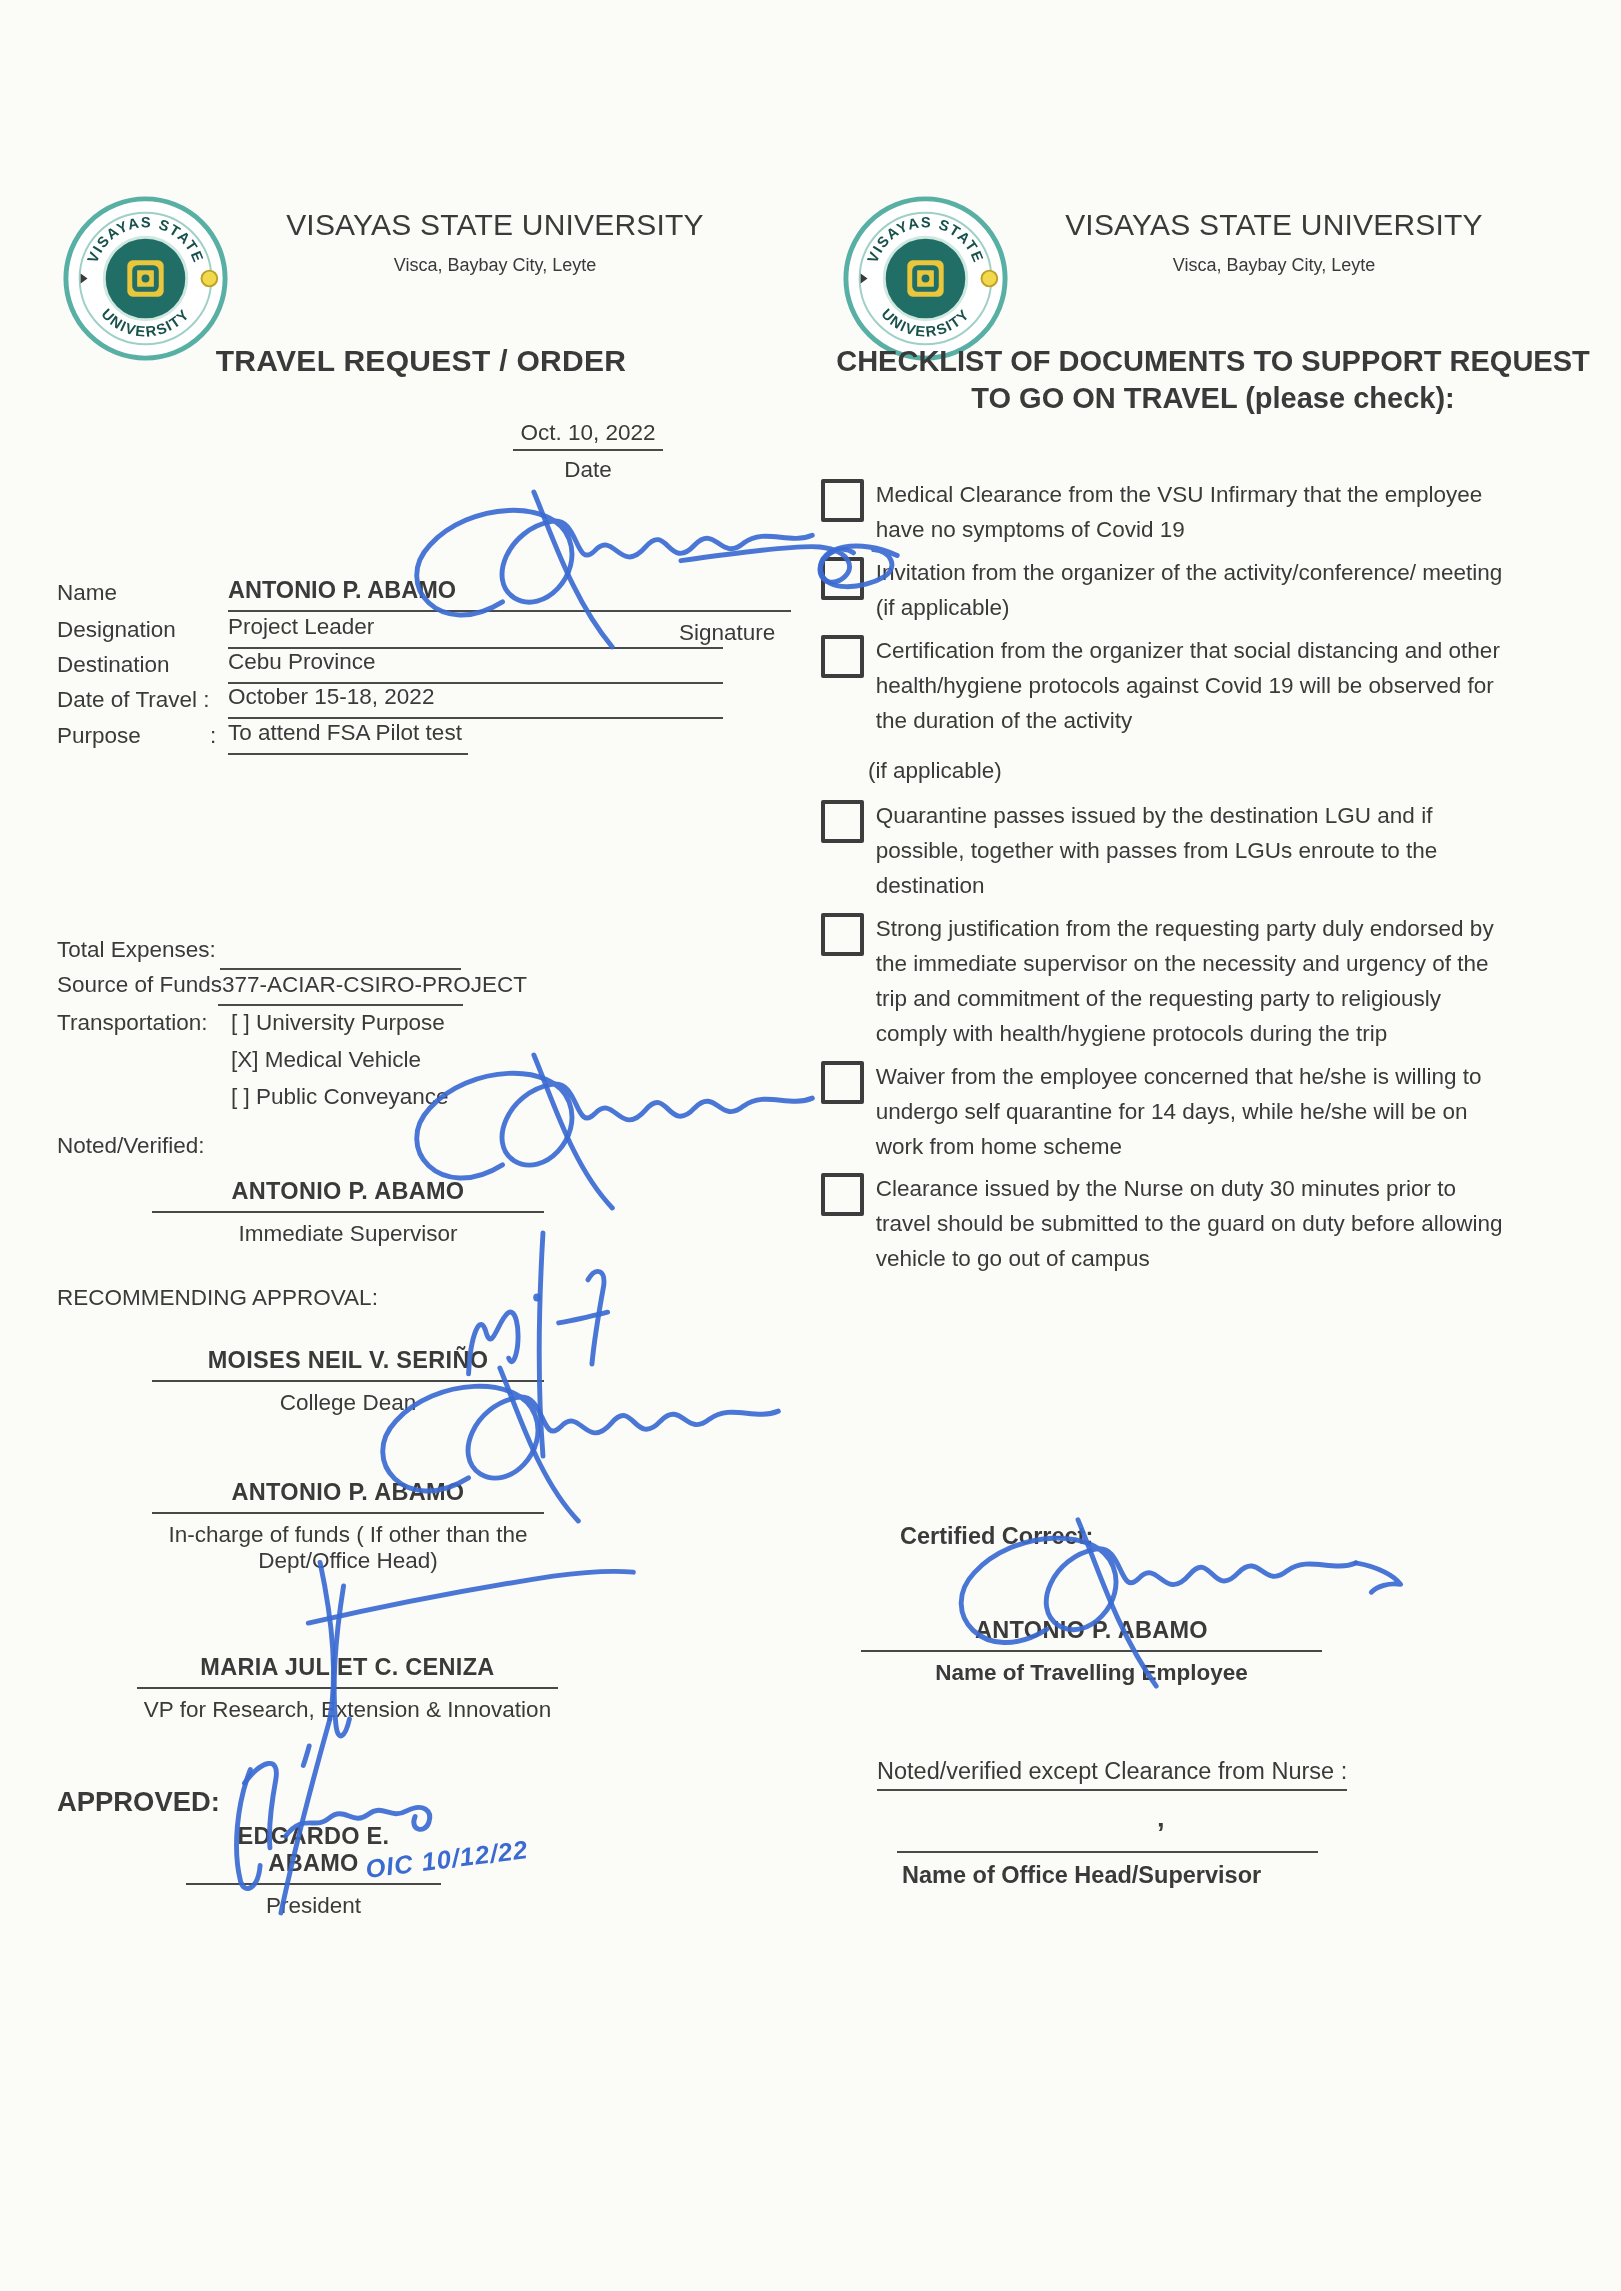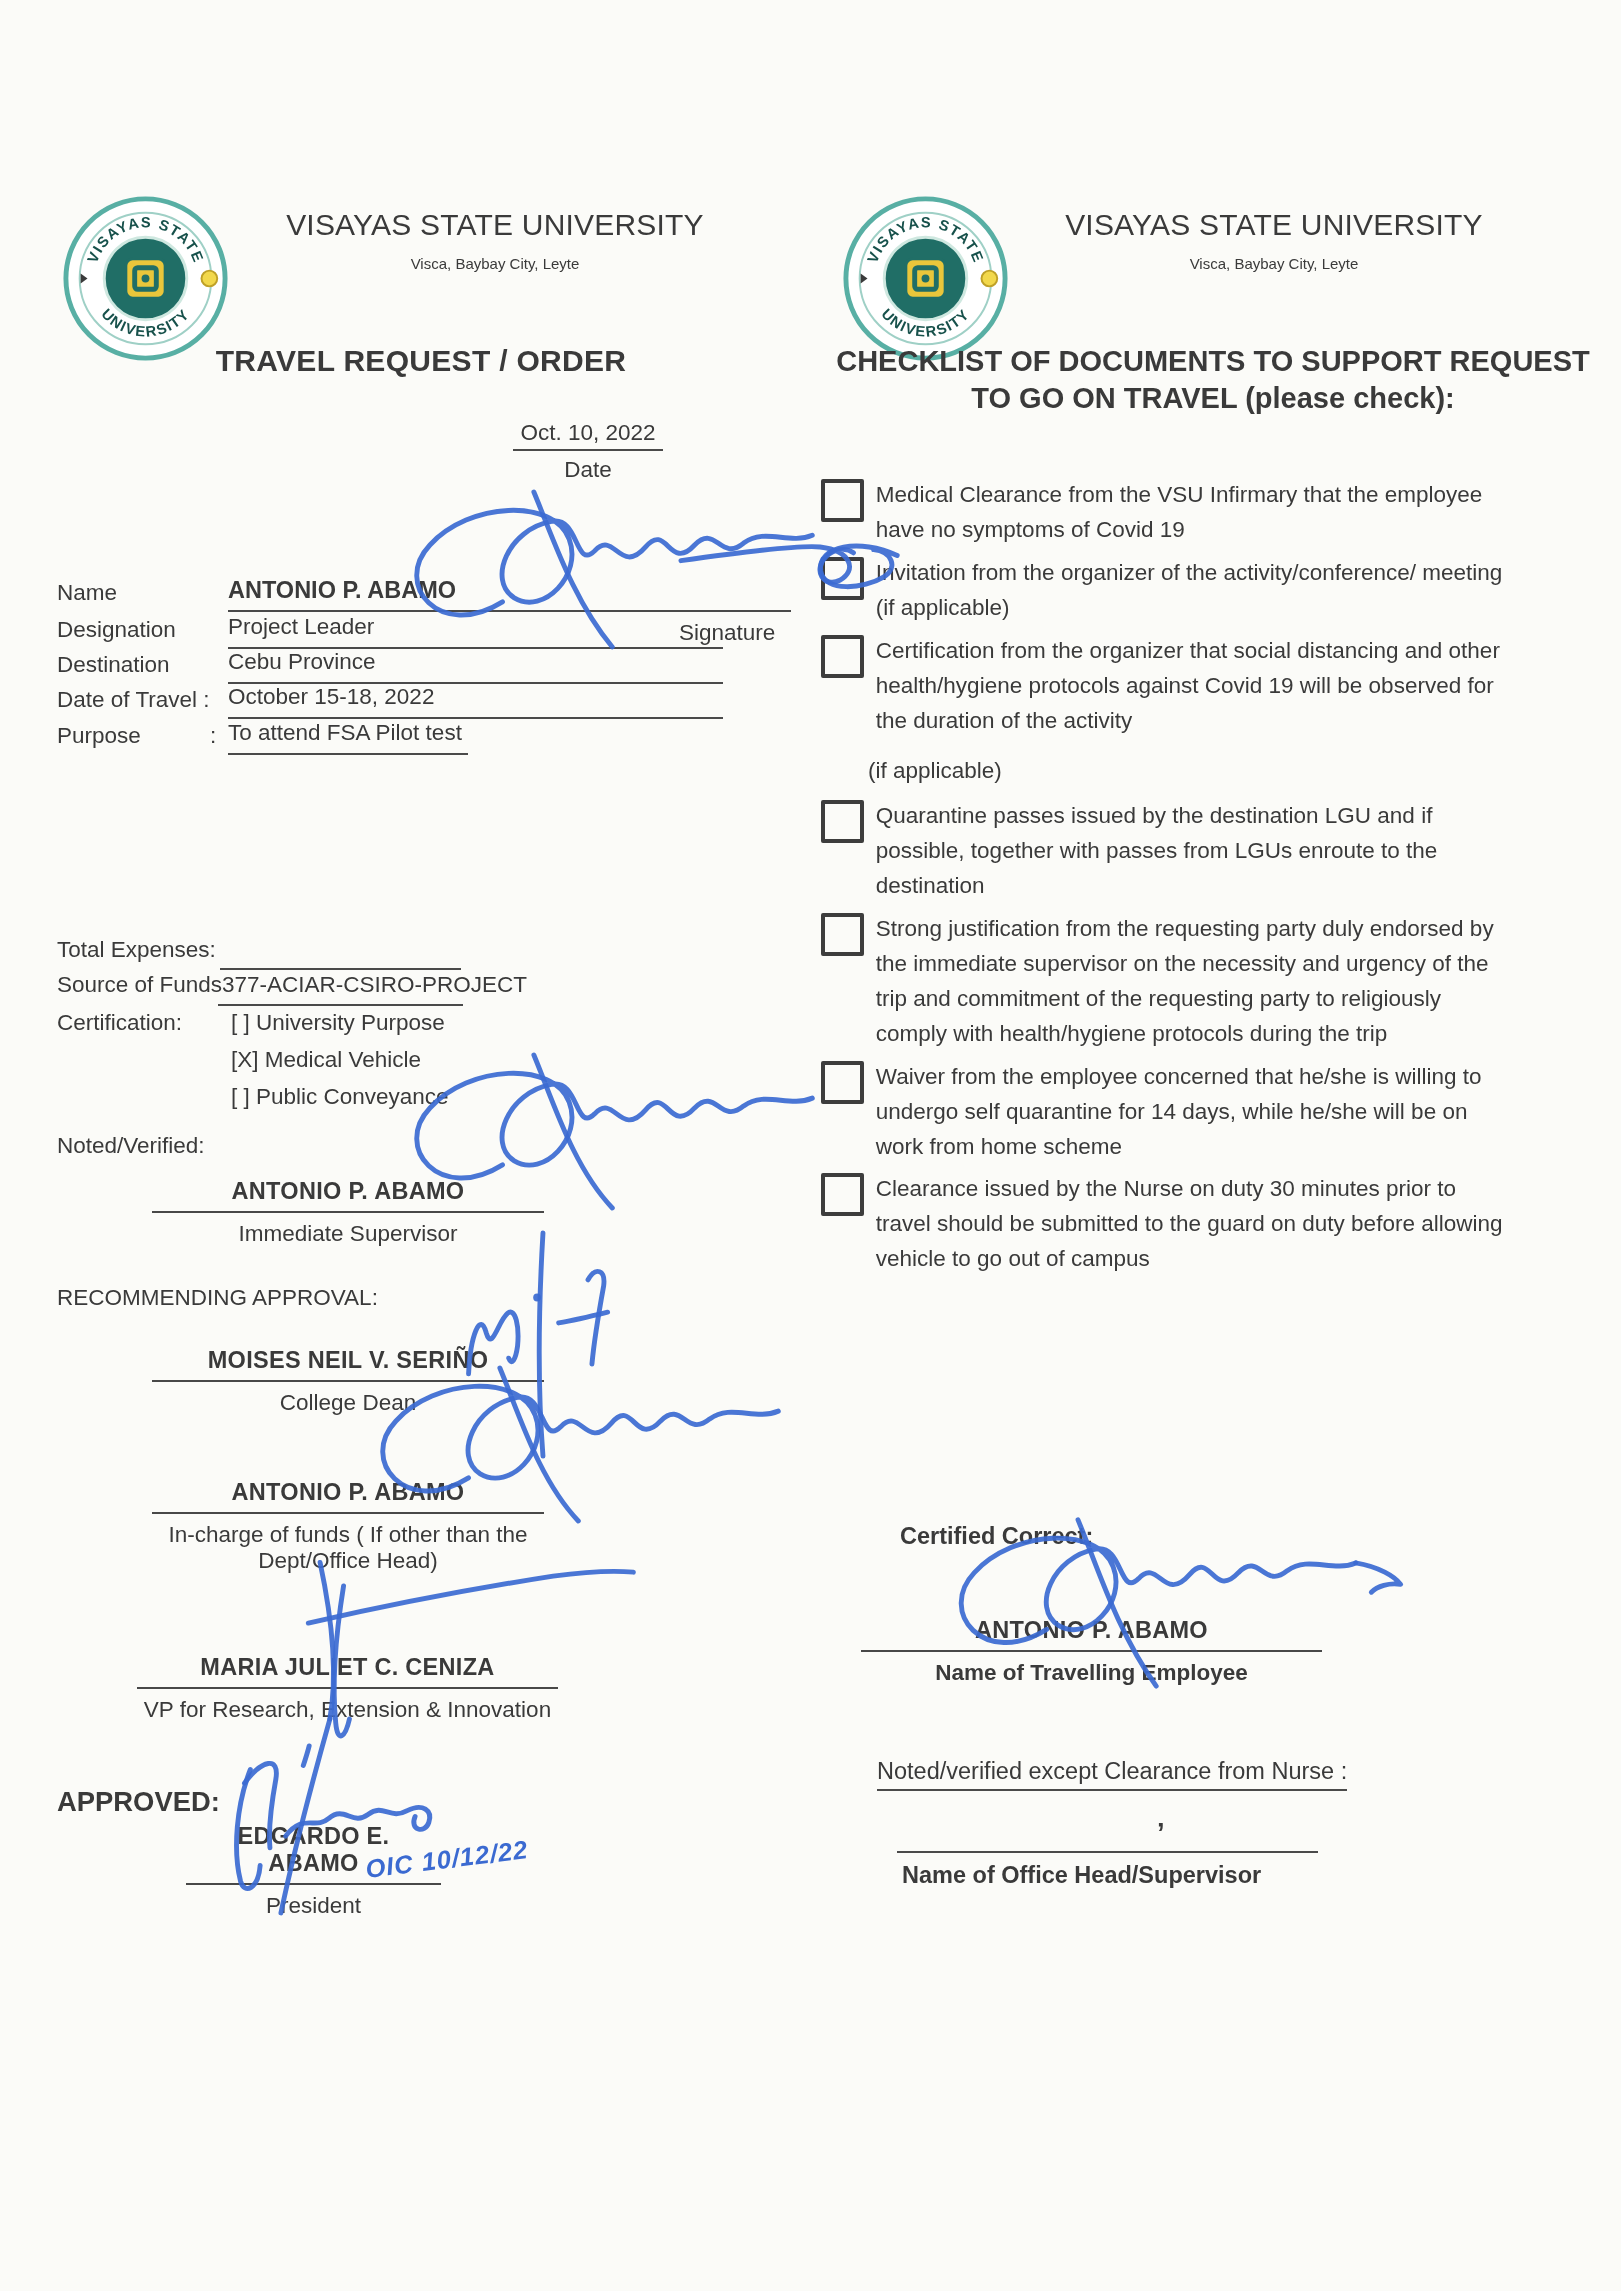--- a/index.html
+++ b/index.html
@@ -1,21 +1,21 @@
 <!DOCTYPE html>
 <html><head>
 <meta charset="utf-8">
 <style>
   html,body{margin:0;padding:0;background:#8a8a8a;}
   .page{position:relative;width:1621px;height:2292px;background:#fbfbf8;
         font-family:"Liberation Sans",sans-serif;color:#3a3a3a;overflow:hidden;margin:0 auto;}
   .abs{position:absolute;}
   .center{text-align:center;}
   .hdr-u{font-size:30px;font-weight:normal;letter-spacing:0.2px;}
-  .hdr-a{font-size:15px;margin-top:12.7px;}
+  .hdr-a{font-size:18px;margin-top:12.7px;}
   .ftitle{font-size:30px;font-weight:bold;letter-spacing:0.3px;}
   .t23{font-size:22.5px;}
   .t24b{font-size:23.5px;font-weight:bold;}
   .t28b{font-size:27.4px;font-weight:bold;}
   .underln{border-bottom:2.9px solid #4a4a4a;}
   .hline{border-top:2.9px solid #4a4a4a;height:0;}
   .row{position:absolute;left:57px;height:35px;}
   .row .lbl{position:absolute;left:0;top:0;font-size:22.5px;white-space:nowrap;}
   .row .val{position:absolute;left:171px;top:-2.9px;font-size:22.5px;white-space:nowrap;
             border-bottom:2.9px solid #4a4a4a;height:33px;}
@@ -98,21 +98,21 @@
 
   <div class="abs t23" style="left:679px;top:620px">Signature</div>
 
   <div class="abs t23" style="left:57px;top:937px">Total Expenses:</div>
   <div class="abs hline" style="left:220px;top:968px;width:241px"></div>
 
   <div class="abs t23" style="left:57px;top:972px">Source of Funds</div>
   <div class="abs t23" style="left:222px;top:972px">377-ACIAR-CSIRO-PROJECT</div>
   <div class="abs hline" style="left:218px;top:1004px;width:245px"></div>
 
-  <div class="abs t23" style="left:57px;top:1010px">Certification:</div>
+  <div class="abs t23" style="left:57px;top:1010px">Transportation:</div>
   <div class="abs t23" style="left:231px;top:1010px">[  ] University Purpose</div>
   <div class="abs t23" style="left:231px;top:1047px">[X] Medical Vehicle</div>
   <div class="abs t23" style="left:231px;top:1084px">[ ] Public Conveyance</div>
 
   <div class="abs t23" style="left:57px;top:1133px">Noted/Verified:</div>
 
   <div class="sig-block" style="left:152px;top:1178px;width:392px">
     <span class="sig-name">ANTONIO P. ABAMO</span>
     <span class="sig-title">Immediate Supervisor</span>
   </div>

